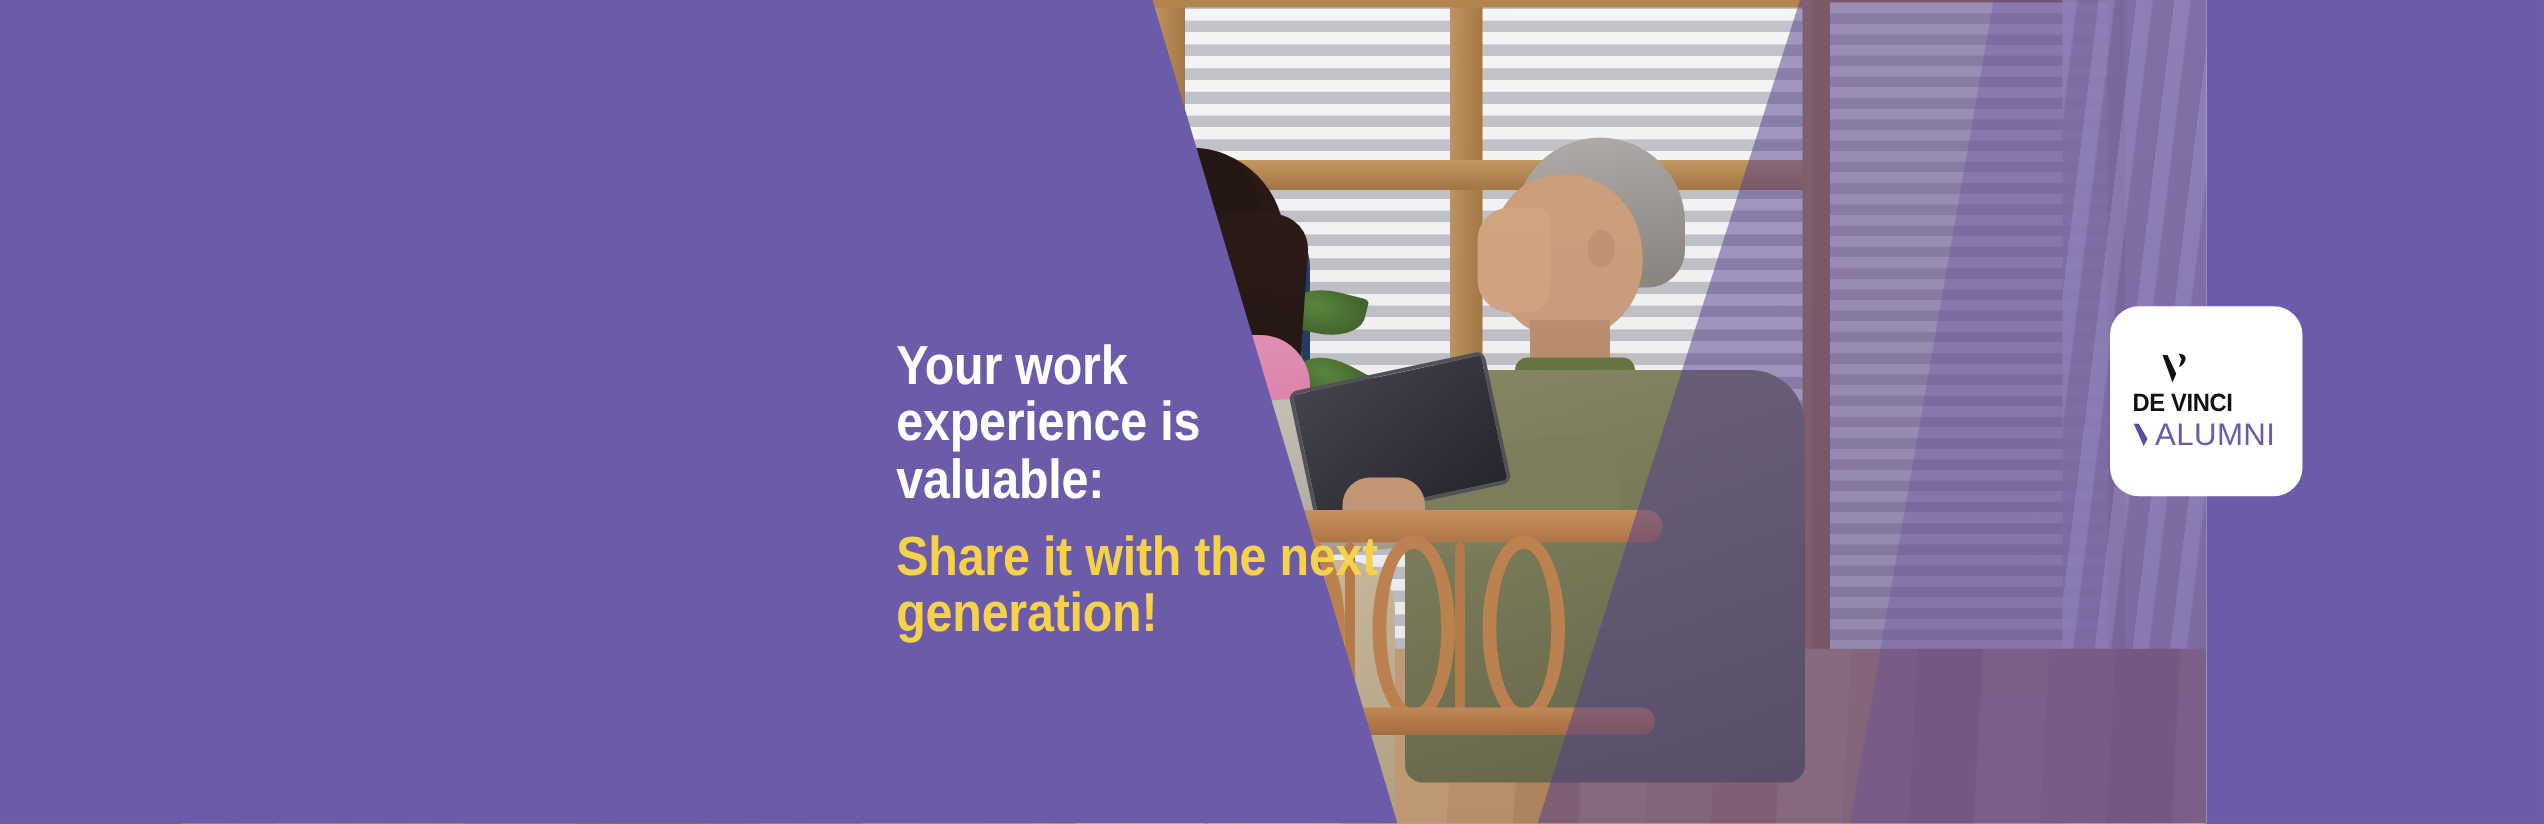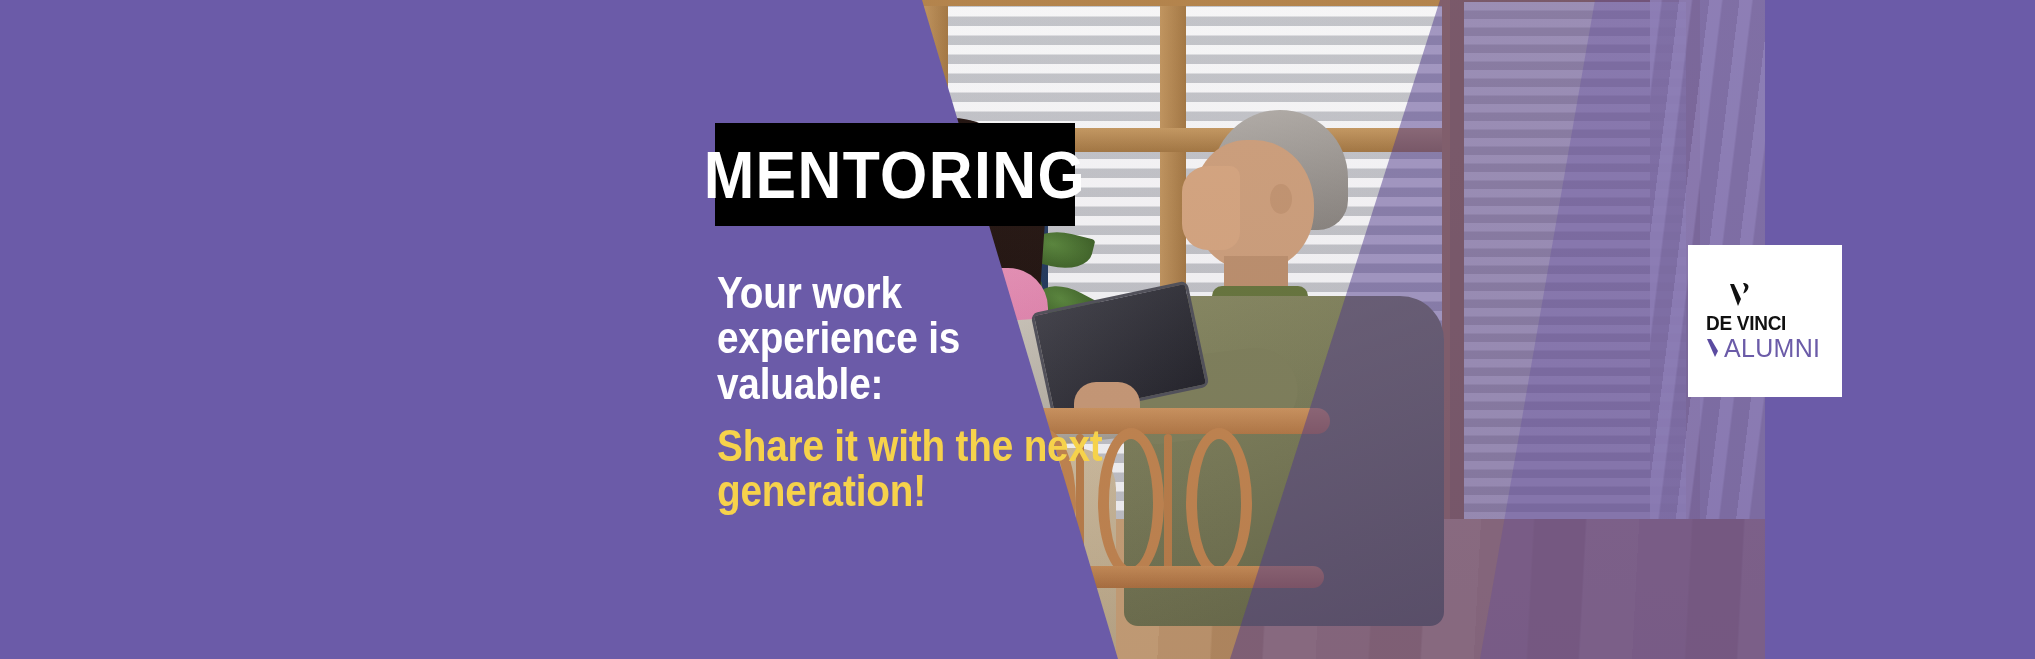--- a/index.html
+++ b/index.html
@@ -478,20 +478,21 @@
     color:#ffffff;font-size:32px;font-weight:400;white-space:nowrap;
     transform:scaleX(.92);transform-origin:left center;
   }
 
   
   .logo-box{
     position:absolute;left:1688px;top:245px;width:154px;height:152px;
     background:#ffffff;
     display:flex;flex-direction:column;justify-content:center;align-items:flex-start;
     padding-left:18px;
+    border-radius:23px;
   }
   .logo-mark{width:24px;height:30px;margin-left:22px;margin-bottom:2px;}
   .logo-devinci{
     color:#111;font-weight:700;font-size:20px;letter-spacing:-.3px;
     transform:scaleX(.95);transform-origin:left center;line-height:1;
     margin-bottom:3px;white-space:nowrap;
   }
   .logo-alumni-row{display:flex;align-items:center;gap:3px;}
   .logo-vmark{width:15px;height:22px;flex:0 0 auto;}
   .logo-alumni{
@@ -650,23 +651,20 @@
 
     <div class="rp-cool"></div>
     <div class="rp-overlay"></div>
     <div class="rp-overlay2"></div>
   </div>
 
   <div class="text-panel"></div>
 
   <div class="copy">
 
-    <div class="mentoring-box">
-      <span class="mentoring-text">MENTORING</span>
-    </div>
 
     <div class="headline">Your work experience is valuable:</div>
 
     <div class="subline">Share it with the next generation!</div>
 
   </div>
 
   <div class="logo-box">
     <svg class="logo-mark" viewBox="0 0 24 30">
       <path d="M2 3 L10 25 L13 18 L6 3 Z" fill="#111111"></path>

